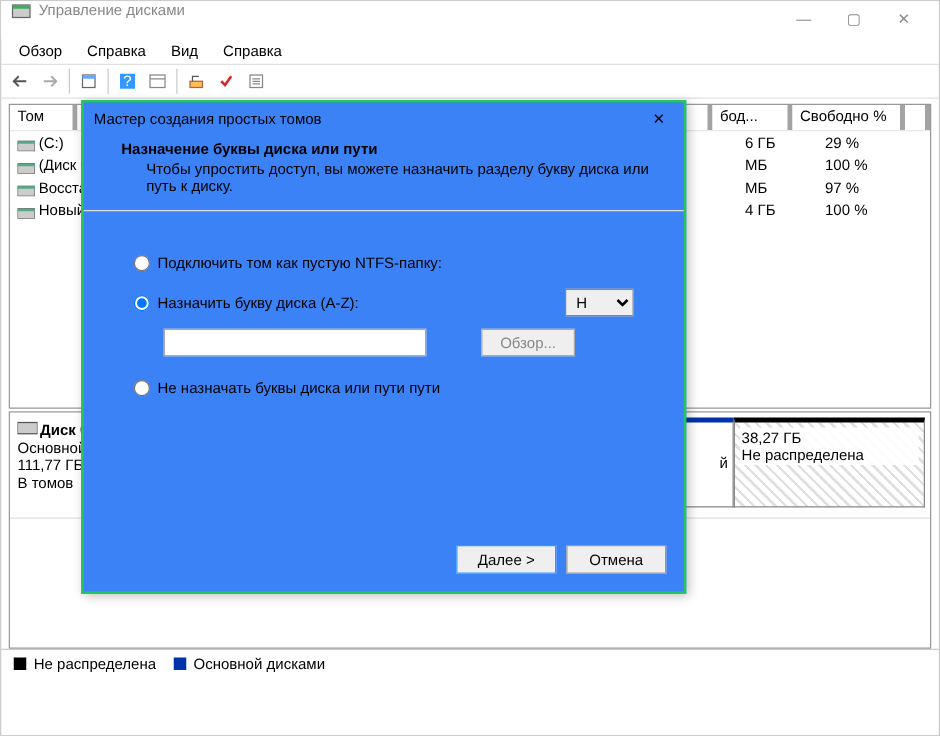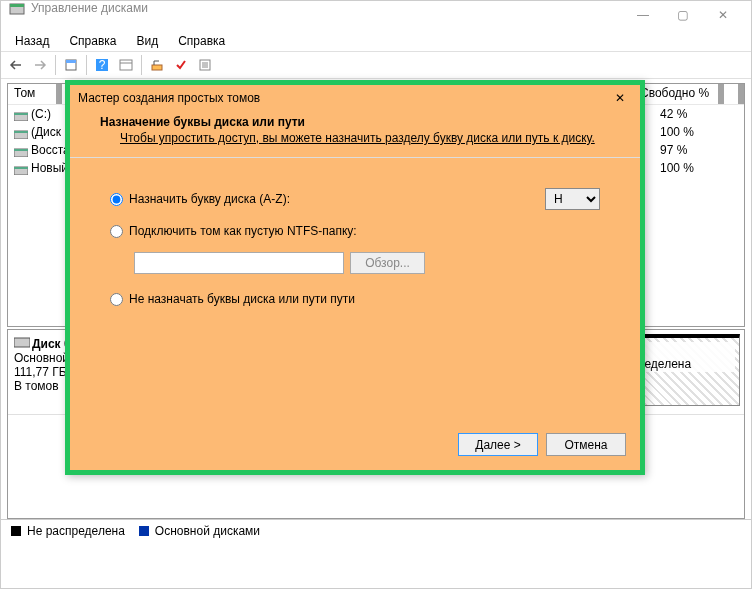--- a/index.html
+++ b/index.html
@@ -15,56 +15,56 @@
 
 .menubar { height: 20px; display: flex; align-items: center; padding: 0 6px; gap: 4px; }
 .menubar .menu-item { padding: 2px 8px; cursor: default; }
 
 .toolbar { height: 28px; border-top: 1px solid #e0e0e0; border-bottom: 1px solid #e0e0e0; display: flex; align-items: center; padding: 0 4px; gap: 2px; }
 .toolbar .tool-btn { width: 22px; height: 22px; border: 1px solid transparent; display: flex; align-items: center; justify-content: center; cursor: default; }
 .toolbar .tool-sep { width: 1px; height: 20px; background: #ccc; margin: 0 2px; }
 
 .table-area { border: 1px solid #999; margin: 4px 6px 0 6px; height: 244px; position: relative; background: #fff; }
 .table-header { display: flex; background: #fff; height: 21px; border-bottom: 1px solid #e8e8e8; }
-.table-header .th { border-right: 6px solid #a3a3a3; padding: 2px 6px; background: #fff; }
+.table-header .th { border-right: 4px solid #a3a3a3; padding: 2px 6px; background: #fff; }
 .table-body { }
 .table-row { display: flex; height: 18px; align-items: center; }
 .table-row .td { padding: 1px 6px; white-space: nowrap; }
 .vol-icon { width: 14px; height: 10px; display: inline-block; margin-right: 3px; vertical-align: middle; }
 
 .disk-area { border: 1px solid #999; margin: 2px 6px 0 6px; height: 190px; background: #fff; position: relative; }
 .disk-row { display: flex; height: 85px; border-bottom: 1px solid #e0e0e0; }
 .disk-info { width: 80px; padding: 6px; border-right: 1px solid #888; }
 .disk-info .disk-icon { width: 16px; height: 12px; display: inline-block; margin-right: 2px; }
 .disk-info .dname { font-weight: bold; }
 .disk-part { flex: 1; padding: 4px; }
 .part-box { height: 72px; border: 1px solid #888; padding: 4px; position: relative; }
 .part-box.primary { border-top: 4px solid #0033aa; }
 .part-box.unalloc { border-top: 4px solid #000; background: repeating-linear-gradient(45deg, #fff, #fff 4px, #e0e0e0 4px, #e0e0e0 6px); }
 
 .legend { height: 22px; border-top: 1px solid #ccc; padding: 3px 10px; display: flex; align-items: center; gap: 6px; }
 .legend .swatch { width: 10px; height: 10px; display: inline-block; }
 
 
-.dialog { position: absolute; left: 65px; top: 80px; width: 580px; height: 395px; background: #fdba74; border: 5px solid #22c55e; box-shadow: 2px 2px 8px rgba(0,0,0,0.25); z-index: 10; }
+.dialog { position: absolute; left: 65px; top: 80px; width: 484px; height: 395px; background: #3b82f6; border: 2px solid #22c55e; box-shadow: 2px 2px 8px rgba(0,0,0,0.25); z-index: 10; }
 .dialog .dlg-title { height: 26px; display: flex; align-items: center; padding: 0 8px; }
 .dialog .dlg-title .t { flex: 1; }
 .dialog .dlg-title .close { width: 24px; height: 20px; display: flex; align-items: center; justify-content: center; cursor: default; }
 .dialog .dlg-head { padding: 4px 20px 12px 30px; }
 .dialog .dlg-head .h1 { font-weight: bold; margin-bottom: 2px; }
-.dialog .dlg-head .sub { padding-left: 20px; color: #000; text-decoration: underline; }
+.dialog .dlg-head .sub { padding-left: 20px; color: #000; }
 .dialog .hr { border-top: 1px solid #ddd; margin: 0; }
 .dialog .dlg-body { padding: 30px 40px; }
 .dialog .opt-row { display: flex; align-items: center; margin-bottom: 10px; min-height: 22px; }
 .dialog .opt-row input[type=radio] { margin-right: 6px; }
 .dialog .opt-row label { flex: 1; }
 .dialog .opt-row select { width: 55px; height: 22px; border: 1px solid #888; background: #efefef; padding: 0 4px; }
 .dialog .ntfs-row { padding-left: 24px; display: flex; gap: 6px; margin-bottom: 14px; }
 .dialog .ntfs-row input[type=text] { width: 210px; height: 22px; border: 1px solid #aaa; background: #fff; padding: 0 4px; }
-.dialog .ntfs-row button { width: 75px; height: 22px; border: 1px solid #aaa; background: #efefef; color: #888; }
+.dialog .ntfs-row button { width: 75px; height: 22px; border: 1px solid #aaa; background: #efefef; color: #888; margin-left: 38px; }
 .dialog .dlg-buttons { position: absolute; bottom: 14px; right: 14px; display: flex; gap: 8px; }
 .dialog .dlg-buttons button { width: 80px; height: 23px; border: 1px solid #999; background: #efefef; cursor: default; }
 .dialog .dlg-buttons button.default { border: 1px solid #3399ff; }
 
 .col-vol { width: 54px; }
 .col-free { width: 64px; }
 .col-pct { width: 90px; }
 .td-free { width: 64px; }
 .td-pct { width: 90px; }
 </style>
@@ -81,21 +81,21 @@
     </span>
     <span class="title">Управление дисками</span>
     <div class="win-controls">
       <div class="win-btn">—</div>
       <div class="win-btn">▢</div>
       <div class="win-btn">✕</div>
     </div>
   </div>
 
   <div class="menubar">
-    <div class="menu-item">Назад</div>
+    <div class="menu-item">Обзор</div>
     <div class="menu-item">Справка</div>
     <div class="menu-item">Вид</div>
     <div class="menu-item">Справка</div>
   </div>
 
   <div class="toolbar">
     <div class="tool-btn">
         <svg width="14" height="12">
           <path d="M6 2 L2 6 L6 10 M2 6 H12" stroke="#555" fill="none" stroke-width="1.5"></path>
         </svg>
@@ -156,21 +156,21 @@
       <div class="th" style="width:20px"></div>
     </div>
     <div class="table-body">
       <div class="table-row">
         <div class="td" style="width:58px"><span class="vol-icon"><svg width="14" height="10">
                 <rect x="0" y="2" width="14" height="8" fill="#ccc" stroke="#666"></rect>
                 <rect x="0" y="2" width="14" height="2" fill="#5a8"></rect>
               </svg></span><span>(C:)</span></div>
         <div class="td" style="flex:1"></div>
         <div class="td td-free">6 ГБ</div>
-        <div class="td td-pct">42 %</div>
+        <div class="td td-pct">29 %</div>
       </div>
       <div class="table-row">
         <div class="td" style="width:58px"><span class="vol-icon"><svg width="14" height="10">
                 <rect x="0" y="2" width="14" height="8" fill="#ccc" stroke="#666"></rect>
                 <rect x="0" y="2" width="14" height="2" fill="#5a8"></rect>
               </svg></span><span>(Диск 0</span></div>
         <div class="td" style="flex:1"></div>
         <div class="td td-free">МБ</div>
         <div class="td td-pct">100 %</div>
       </div>
@@ -232,28 +232,28 @@
     <span class="t">Мастер создания простых томов</span>
     <span class="close">✕</span>
   </div>
   <div class="dlg-head">
     <div class="h1">Назначение буквы диска или пути</div>
     <div class="sub">Чтобы упростить доступ, вы можете назначить разделу букву диска или путь к диску.</div>
   </div>
   <div class="hr"></div>
   <div class="dlg-body">
     <div class="opt-row">
+      <input type="radio" name="drv" style="">
+      <label>Подключить том как пустую NTFS-папку:</label>
+    </div>
+    <div class="opt-row">
       <input type="radio" name="drv" checked="" style="">
       <label>Назначить букву диска (A-Z):</label>
       <select><option>H</option></select>
     </div>
-    <div class="opt-row">
-      <input type="radio" name="drv" style="">
-      <label>Подключить том как пустую NTFS-папку:</label>
-    </div>
     <div class="ntfs-row">
       <input type="text" disabled="" style="">
       <button disabled="">Обзор...</button>
     </div>
     <div class="opt-row">
       <input type="radio" name="drv" style="">
       <label>Не назначать буквы диска или пути пути</label>
     </div>
   </div>
   <div class="dlg-buttons">

